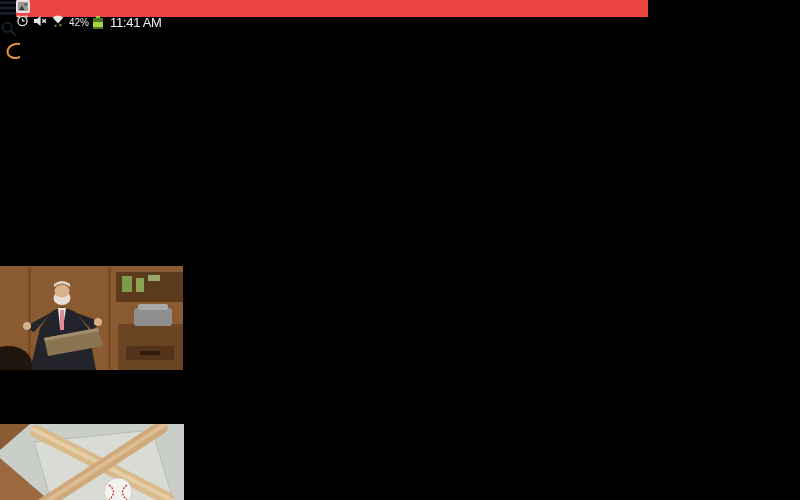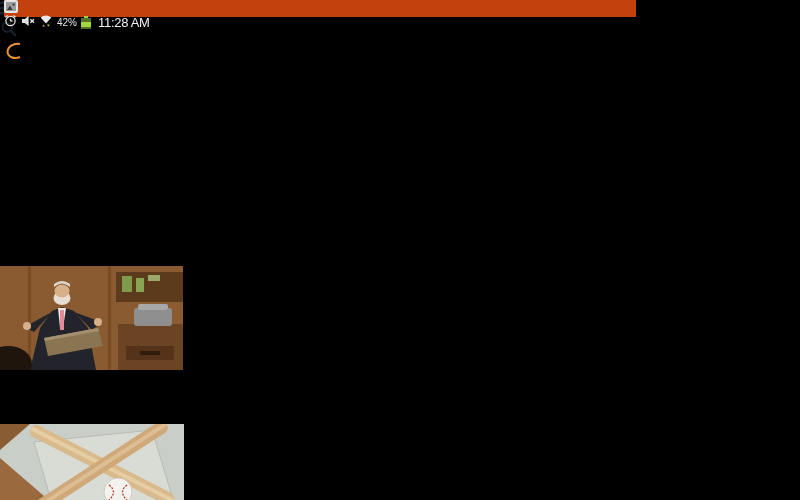--- a/index.html
+++ b/index.html
@@ -1,20 +1,20 @@
 <!DOCTYPE html>
 <html><head>
 <meta charset="utf-8">
 <style>
   html,body{margin:0;padding:0;}
   body{width:800px;height:500px;overflow:hidden;position:relative;background:#000;
        font-family:"Liberation Sans",sans-serif;-webkit-font-smoothing:antialiased;}
 
   
-  .status-bar{position:absolute;left:4px;top:0;width:632px;height:17px;background:#c2410c;
+  .status-bar{position:absolute;left:16px;top:0;width:632px;height:17px;background:#ef4444;
 '              display:flex;align-items:center;justify-content:space-between;padding:0 5px;box-sizing:border-box;}
   .sb-left{display:flex;align-items:center;}
   .sb-right{display:flex;align-items:center;gap:4px;}
   .sb-pct{color:#e6e6e6;font-size:10px;}
   .sb-time{color:#f1f1f1;font-size:13px;margin-left:3px;letter-spacing:-0.3px;}
   .battery{width:10px;height:13px;position:relative;}
   .battery .cap{position:absolute;top:0;left:3px;width:4px;height:2px;background:#9ccf3e;}
   .battery .body{position:absolute;top:2px;left:0;width:10px;height:11px;background:#55702a;}
   .battery .fill{position:absolute;bottom:2px;left:0;width:10px;height:5px;background:#a2d83f;}
   .gallery-ic{width:14px;height:13px;background:#e4e4e4;border-radius:2px;display:flex;align-items:center;justify-content:center;}
@@ -93,21 +93,21 @@
         <polygon points="3.2,12.6 4.6,10.4 6,12.6" fill="#e8a23a"></polygon>
           <polygon points="8,10.6 9.4,12.8 10.8,10.6" fill="#9ccf3a"></polygon>
         </svg>
     </span>
     <span class="sb-pct">42%</span>
     <span class="battery">
         <span class="cap"></span>
         <span class="body"></span>
         <span class="fill"></span>
       </span>
-    <span class="sb-time">11:28 AM</span>
+    <span class="sb-time">11:41 AM</span>
   </div>
 </div>
 
 <div class="app">
 
   <div class="main-pane">
 
     <div class="app-header">
       <div class="hbtn">
         <svg width="19" height="16" viewBox="0 0 19 16">

